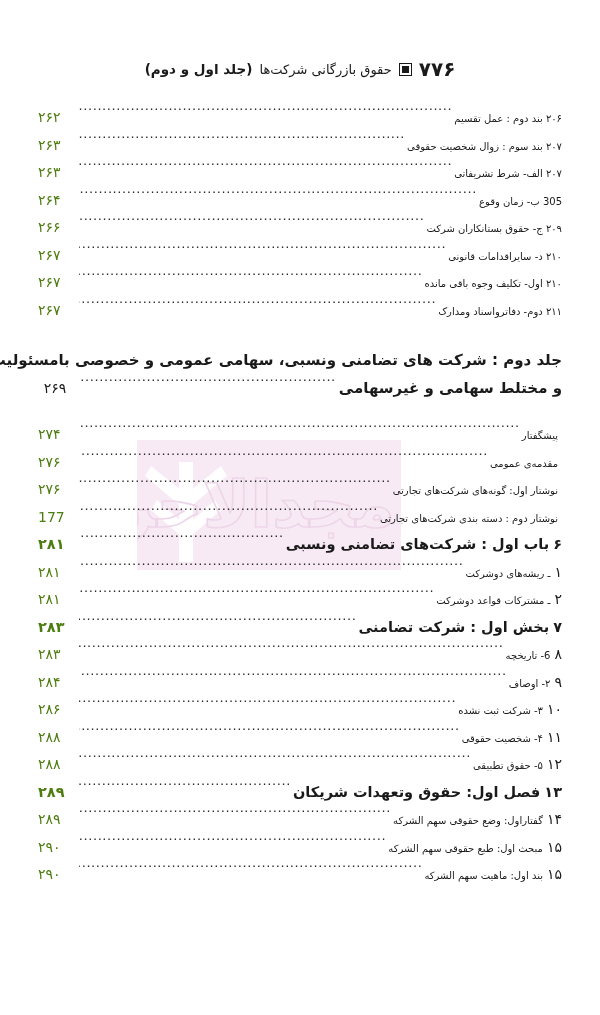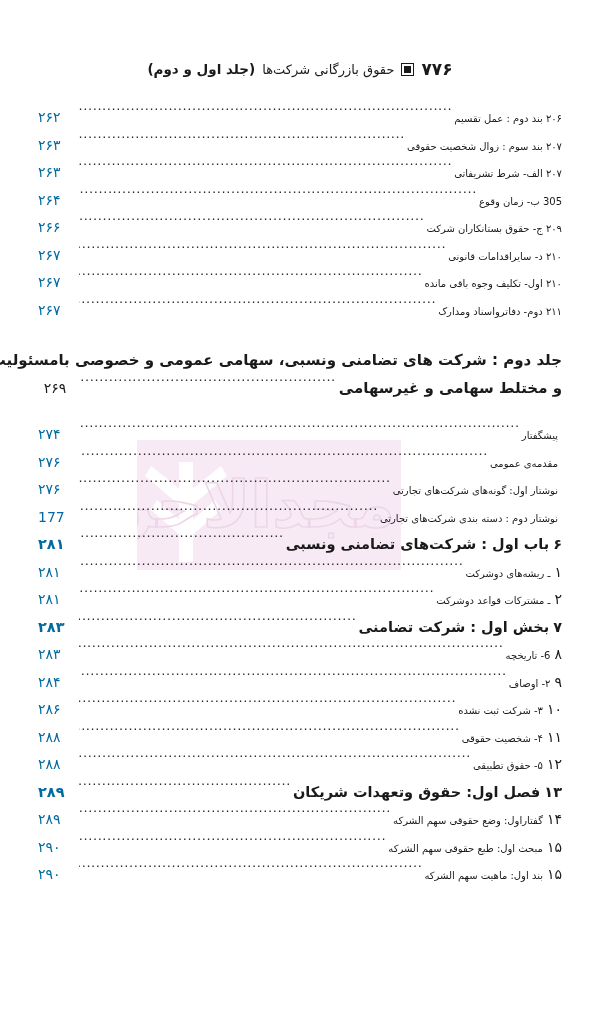--- a/index.html
+++ b/index.html
@@ -36,21 +36,21 @@
     flex-direction: row;
     justify-content: center;
     align-items: center;
     gap: 7px;
     font-weight: bold;
     font-size: 15.5px;
     letter-spacing: 0;
     white-space: nowrap;
   }
   .page-header .folio {
-    font-size: 17px;
+    font-size: 20px;
     font-weight: bold;
   }
   .hdr-icon {
     display: inline-block;
     width: 11px;
     height: 11px;
     border: 1.6px solid #1a1a1a;
     position: relative;
     flex: 0 0 auto;
   }
@@ -146,21 +146,21 @@
     bottom: 0.18em;
     right: 0;
     white-space: nowrap;
   }
   .toc-row .pageno {
     flex: 0 0 auto;
     font-size: 14px;
     padding-right: 5px;
     text-align: left;
     min-width: 34px;
-    color: #0369a1;
+    color: #4d7c0f;
   }
   .toc-row.bold .label,
   .toc-row.bold .lineno,
   .toc-row.bold .pageno { font-weight: bold; font-size: 14.5px; }
 
   
   .toc-heading {
     margin-top: 22px;
     margin-bottom: 6px;
     font-weight: bold;

